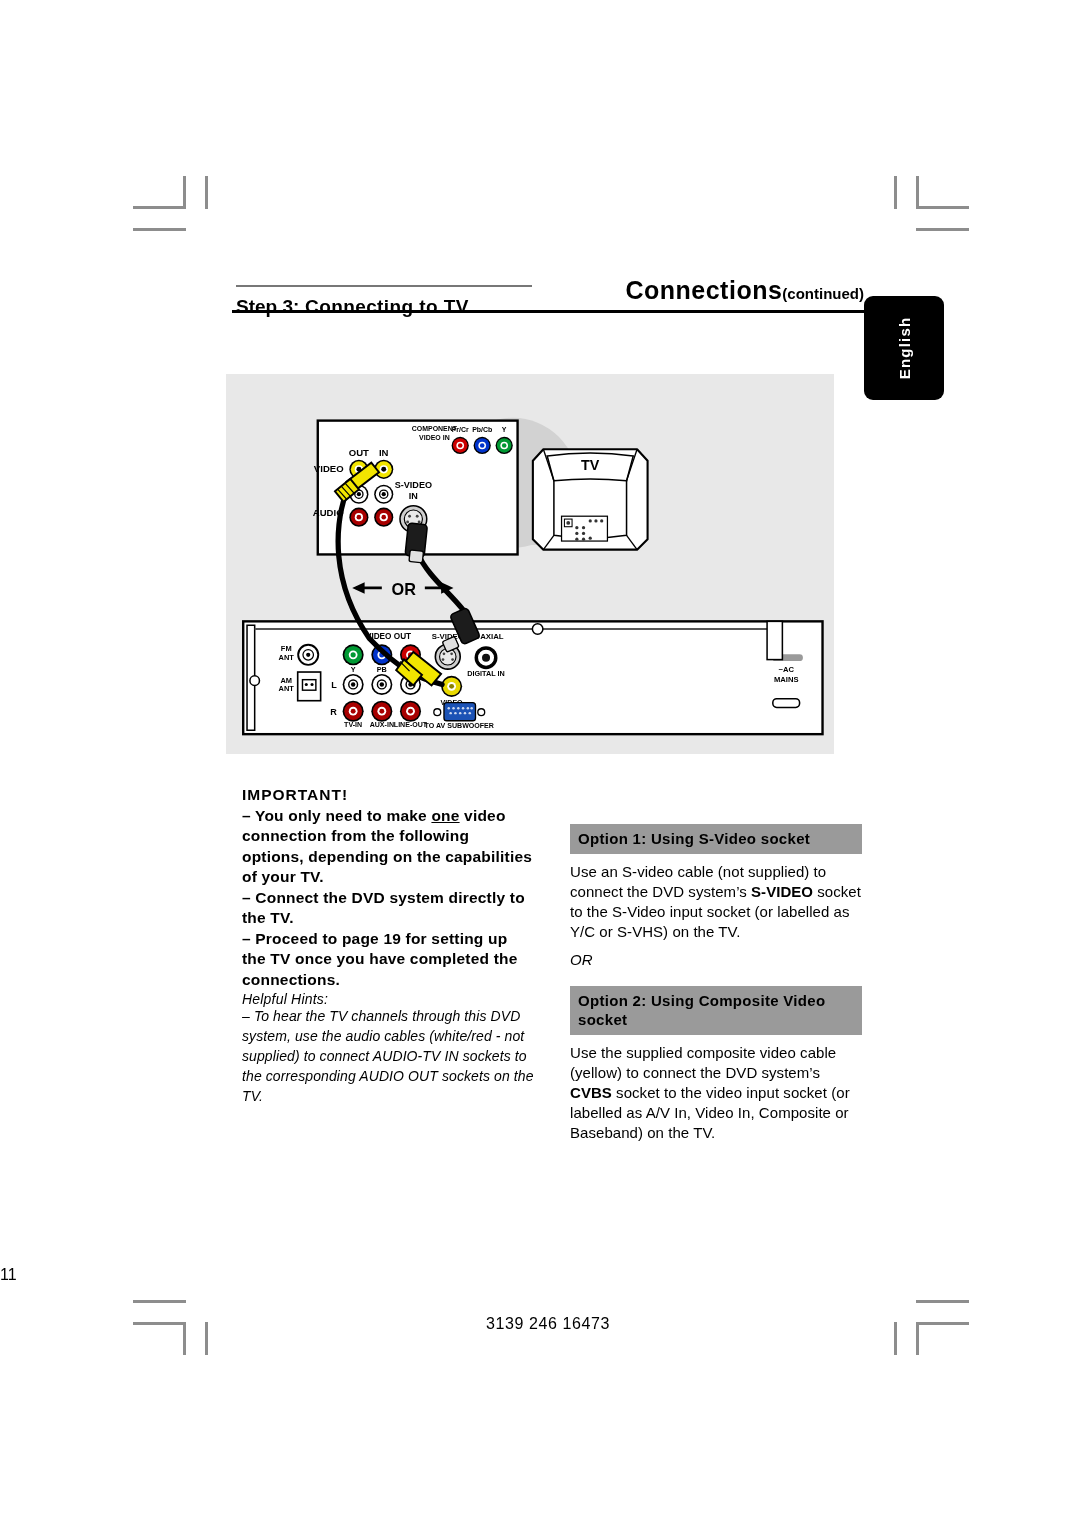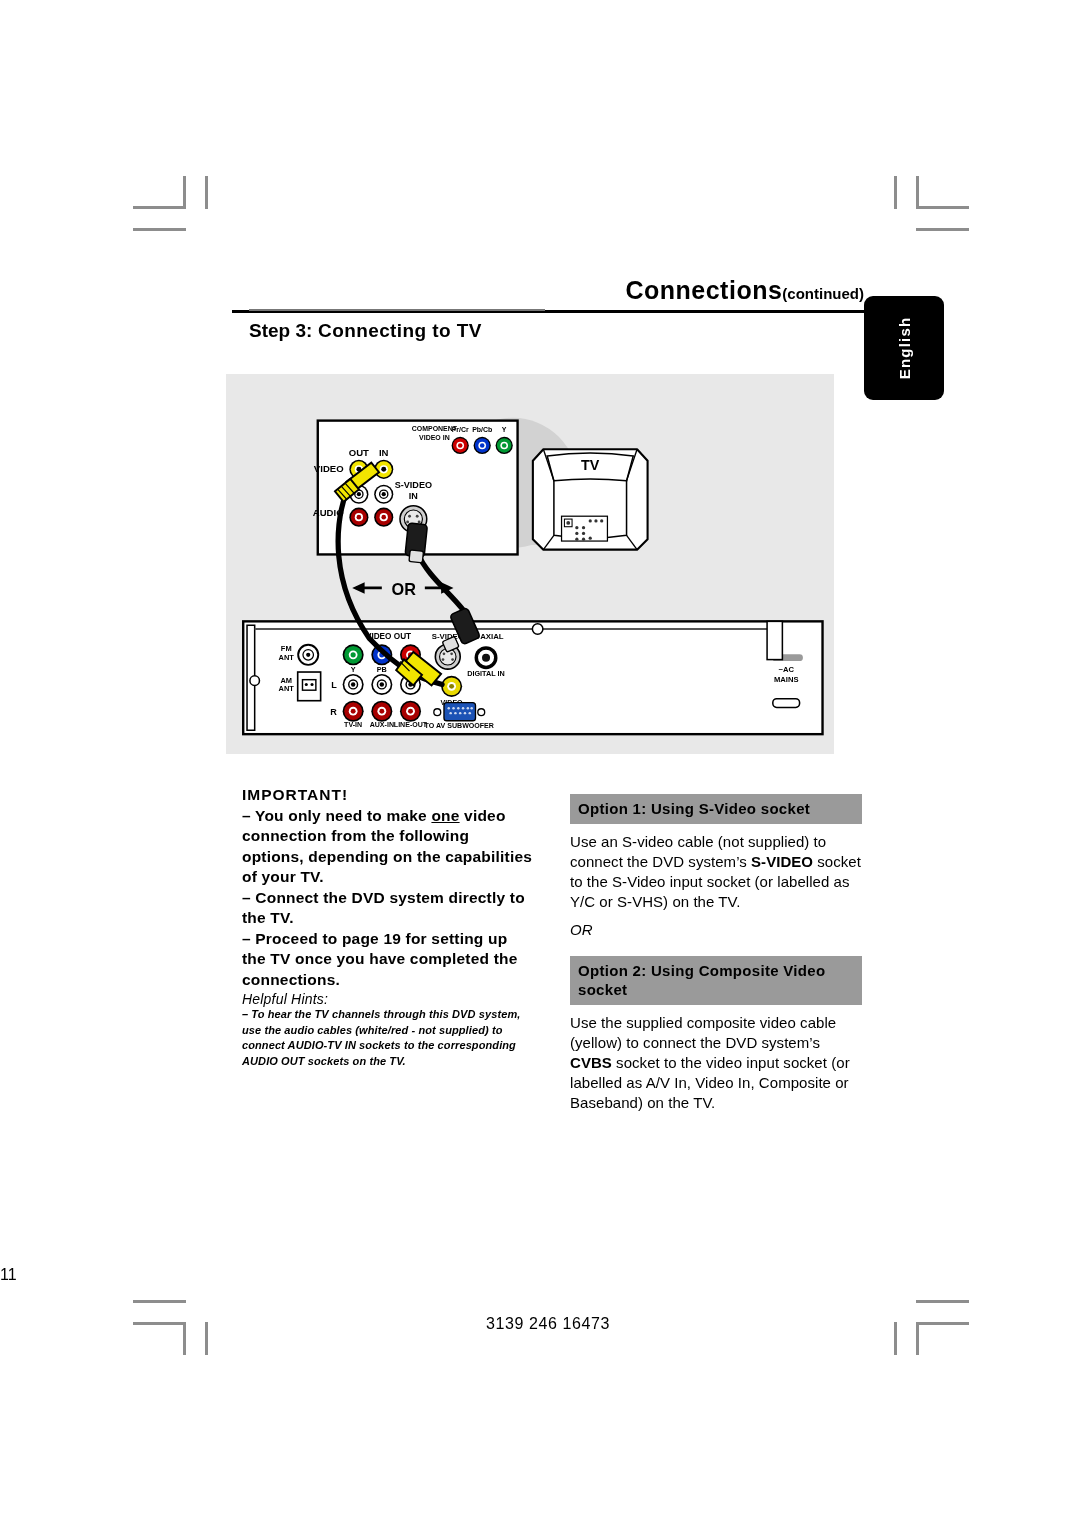--- a/index.html
+++ b/index.html
@@ -12,47 +12,47 @@
   .cm.h{height:3px;}
   .cm.v{width:3px;}
 
   
   #header-block{position:absolute;left:232px;top:252px;width:634px;margin-top:26px;}
   #page-heading{text-align:right;font-size:25px;font-weight:bold;letter-spacing:.5px;
                 line-height:1;padding-right:2px;}
   #page-heading .cont{font-size:15px;font-weight:bold;letter-spacing:0;}
   #header-rule{height:3px;background:#000;margin-top:7px;}
 
-  #step-wrap{position:absolute;left:236px;top:309px;width:300px;margin-left:13px;}
+  #step-wrap{position:absolute;left:236px;top:285px;width:300px;}
   #step-rule{height:1.5px;background:#777;width:296px;}
   #step-title{font-size:19px;font-weight:bold;letter-spacing:.4px;margin-top:9px;}
   #step-title .num{letter-spacing:0;}
 
   
   #lang-tab{position:absolute;left:864px;top:296px;width:80px;height:104px;
             background:#000;border-radius:9px;}
   #lang-tab span{position:absolute;left:50%;top:50%;color:#fff;font-size:15px;
                  font-weight:bold;letter-spacing:1.2px;white-space:nowrap;
                  transform:translate(-50%,-50%) rotate(-90deg);}
 
   
   #diagram{position:absolute;left:226px;top:374px;width:608px;height:380px;
            background:#e8e8e8;}
   #diagram svg{display:block;width:100%;height:100%;}
 
   
   #col-left{position:absolute;left:242px;top:786px;width:292px;}
-  #col-right{position:absolute;left:570px;top:794px;width:292px;}
+  #col-right{position:absolute;left:570px;top:824px;width:292px;}
 
   .important-title{font-size:15.5px;font-weight:bold;letter-spacing:1px;margin-bottom:2px;}
   .important-body{font-size:15.5px;font-weight:bold;line-height:1.32;letter-spacing:.2px;}
   .important-body u{text-decoration:underline;}
 
   .hints-title{font-style:italic;font-size:14px;margin-top:1px;letter-spacing:.2px;}
-  .hints-body{font-style:italic;font-size:11px;line-height:1.42;letter-spacing:.1px;font-weight:bold;}
+  .hints-body{font-style:italic;font-size:14px;line-height:1.42;letter-spacing:.1px;}
 
   .opt-head{background:#9a9a9a;color:#000;font-weight:bold;font-size:15px;
             padding:5px 8px 6px 8px;letter-spacing:.3px;line-height:1.28;}
   .opt-body{font-size:15px;line-height:1.34;margin-top:8px;letter-spacing:.05px;}
   .opt-body b{font-weight:bold;}
   .or-line{font-style:italic;font-size:15px;margin-top:8px;}
   .gap{height:18px;}
 
   
   #page-number{position:absolute;left:0;top:1266px;width:859px;text-align:left;

